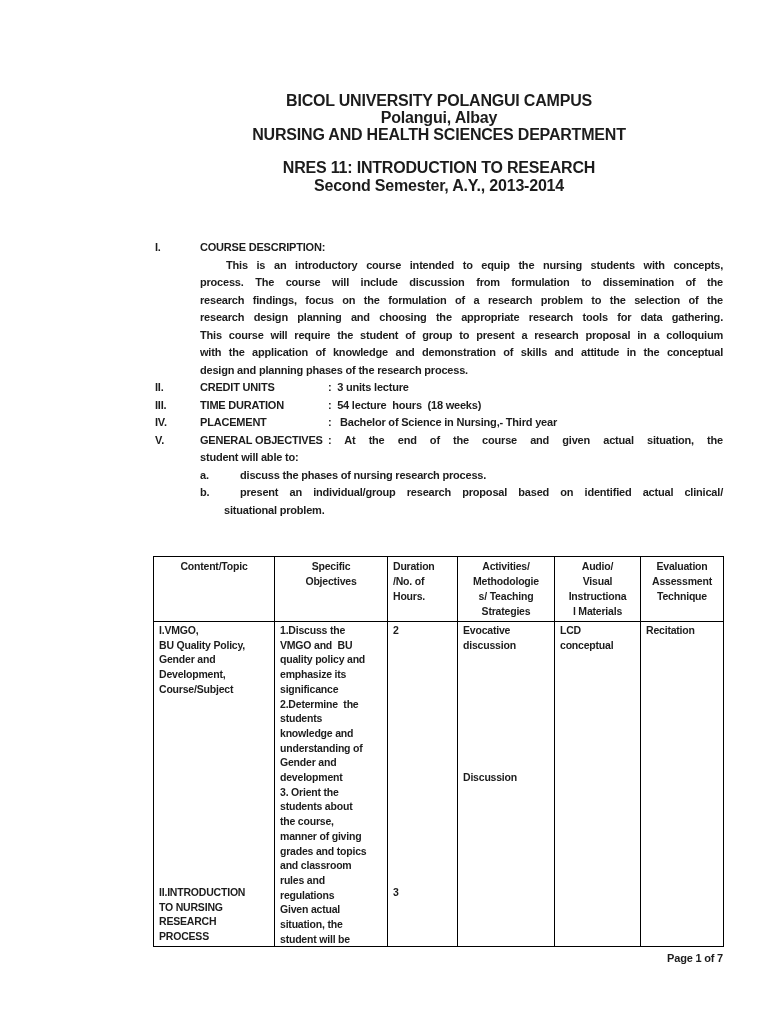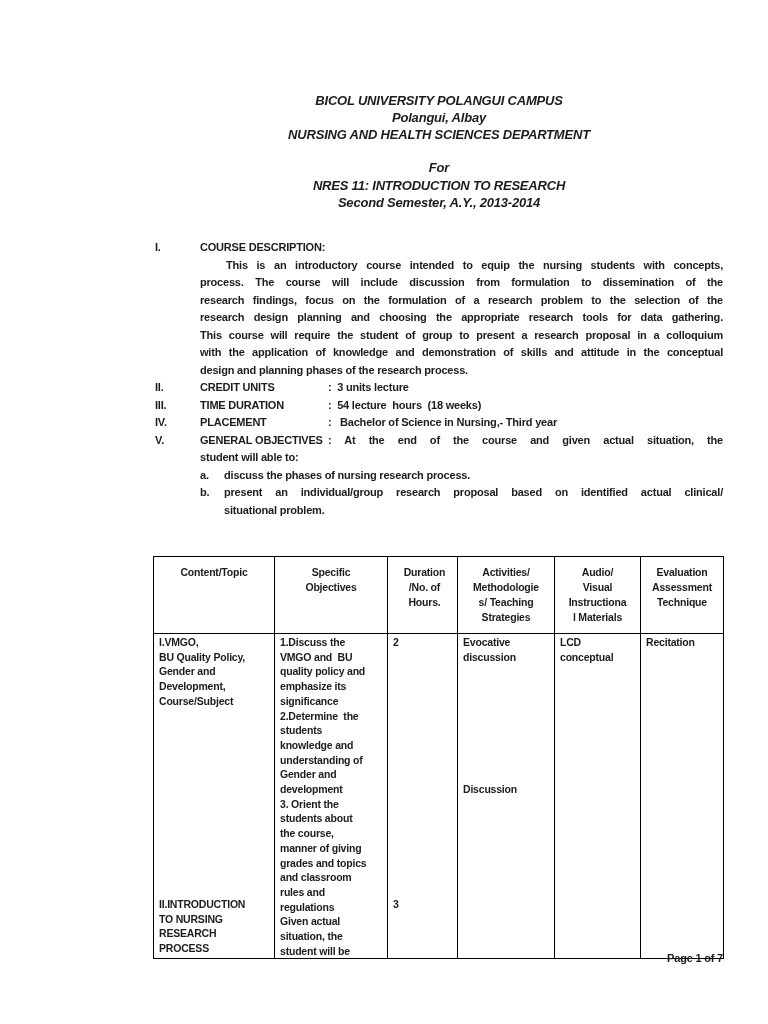--- a/index.html
+++ b/index.html
@@ -9,56 +9,56 @@
     background:#ffffff;
     color:#1c1c1c;
     font-family:"Liberation Sans","DejaVu Sans",sans-serif;
     font-weight:700;
     overflow:hidden;
     letter-spacing:-0.2px;
   }
   
   .center-block{
     position:absolute;left:155px;width:568px;
-    text-align:center;font-size:13px;line-height:17px;font-style:italic;
+    text-align:center;font-size:16px;line-height:17px;
   }
   #institution-block{top:92px;}
   #course-block{top:159px;line-height:17.5px;}
   
   #main-block{
     position:absolute;top:239px;left:155px;width:568px;
     font-size:11px;line-height:17.5px;
   }
   .row{display:flex;}
   .numeral{width:45px;flex:0 0 45px;}
   .sec-label{flex:0 0 128px;width:128px;}
   .detail-value{flex:1 1 auto;white-space:pre-wrap;}
   .pline{margin-left:45px;text-align:justify;}
   .stretch{text-align:justify;text-align-last:justify;}
   .indent{padding-left:26px;}
   .sub{margin-left:45px;}
   .sub2{margin-left:69px;}
   .marker{width:24px;flex:0 0 24px;}
-  .obj-text{flex:1 1 auto;}
+  .obj-text{flex:1 1 auto;margin-left:16px;}
   
   #outline-table{
     position:absolute;top:556px;left:153px;
     width:570px;border-collapse:collapse;table-layout:fixed;
     font-size:10.5px;letter-spacing:-0.2px;font-weight:700;color:#1c1c1c;
   }
   #outline-table th,#outline-table td{
     border:1.6px solid #000000;
     vertical-align:top;
   }
   #outline-table th{
-    line-height:15px;padding:8px 1px;
+    line-height:15px;padding:2px 1px;
     text-align:center;white-space:pre-line;
     font-size:10.5px;height:58px;
   }
-  #outline-table th.left{text-align:center;padding-left:5px;}
+  #outline-table th.left{text-align:left;padding-left:5px;}
   #outline-table td{
     position:relative;height:324px;padding:0;margin-left:11px;
   }
   .cellblock{
     position:absolute;left:5px;right:3px;
     line-height:14.7px;white-space:pre-wrap;
   }
   .t0{top:1px;}
   .t-discussion{top:148px;}
   .t-row2{top:263px;}
@@ -73,21 +73,20 @@
 
 <div id="page">
 
   <div id="institution-block" class="center-block">
     <div>BICOL UNIVERSITY POLANGUI CAMPUS</div>
     <div>Polangui, Albay</div>
     <div>NURSING AND HEALTH SCIENCES DEPARTMENT</div>
   </div>
 
   <div id="course-block" class="center-block">
-    <div>For</div>
     <div>NRES 11: INTRODUCTION TO RESEARCH</div>
     <div>Second Semester, A.Y., 2013-2014</div>
   </div>
 
   <div id="main-block">
 
     <div class="row">
       <span class="numeral">I.</span>
       <span>COURSE DESCRIPTION:</span>
     </div>

